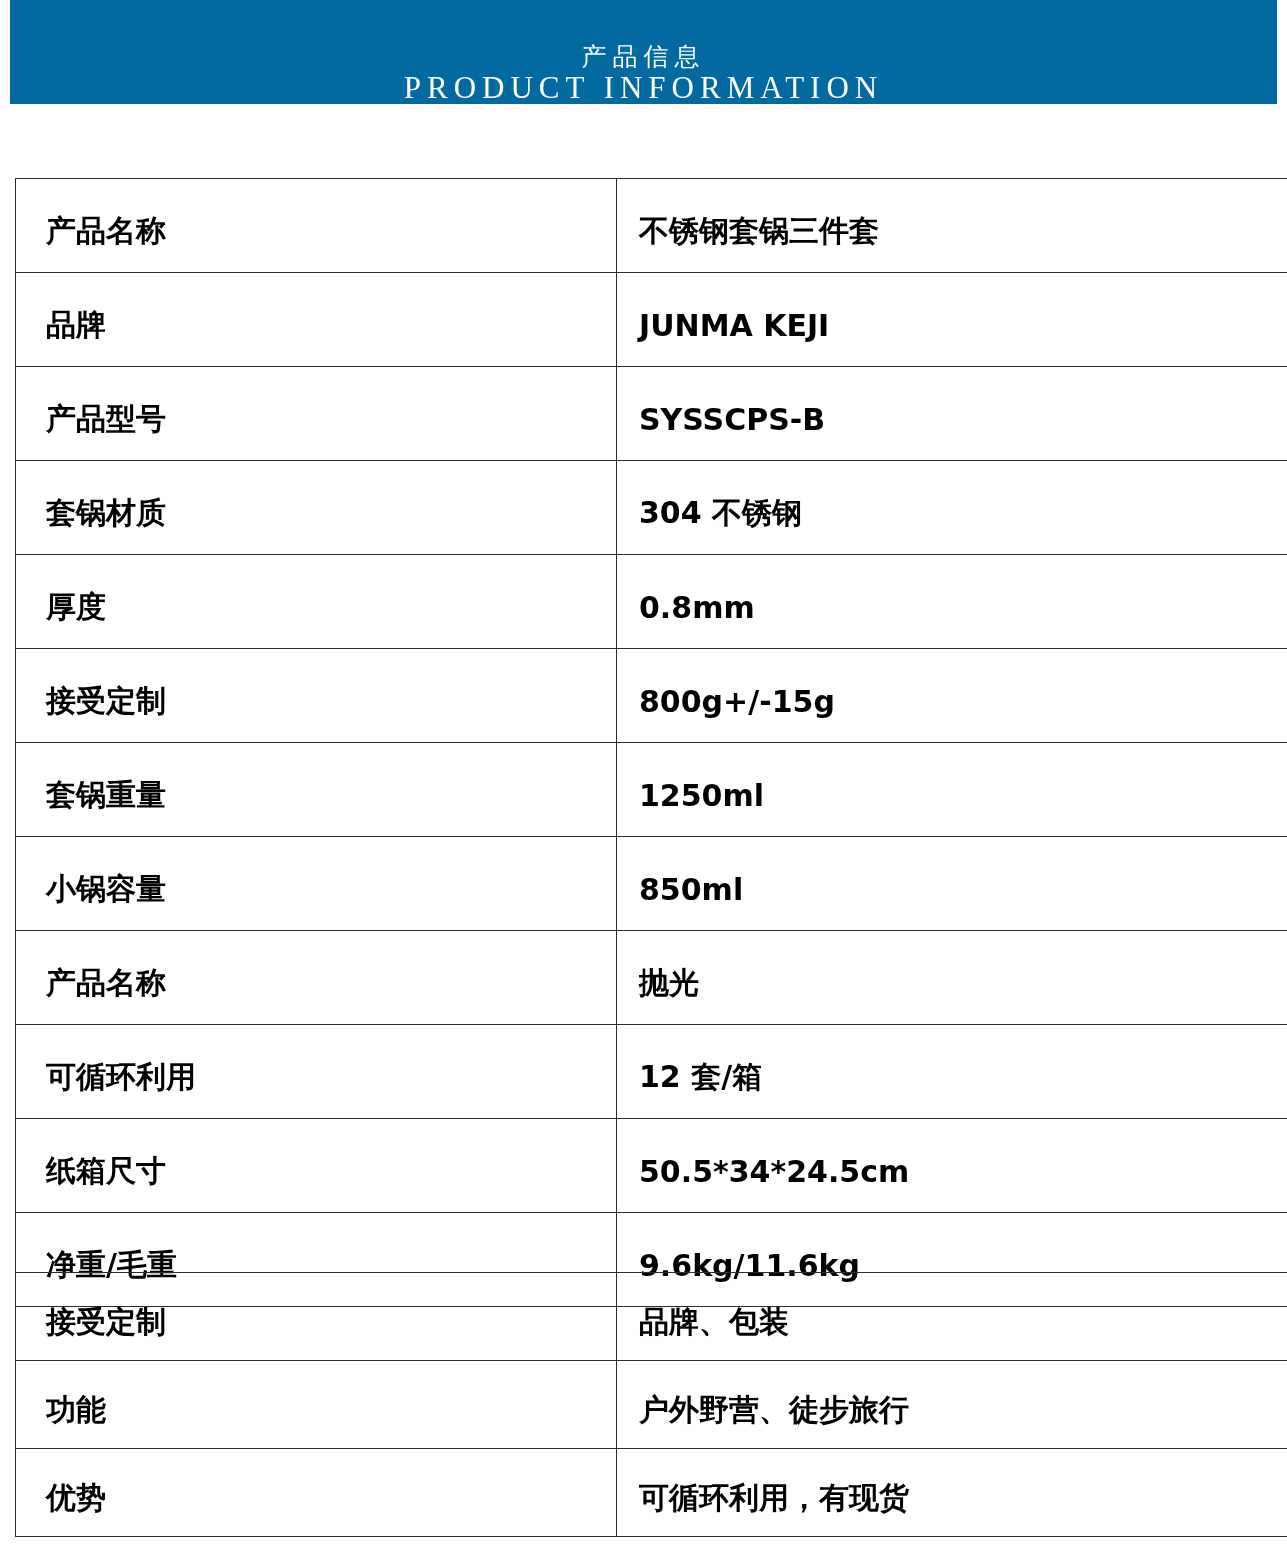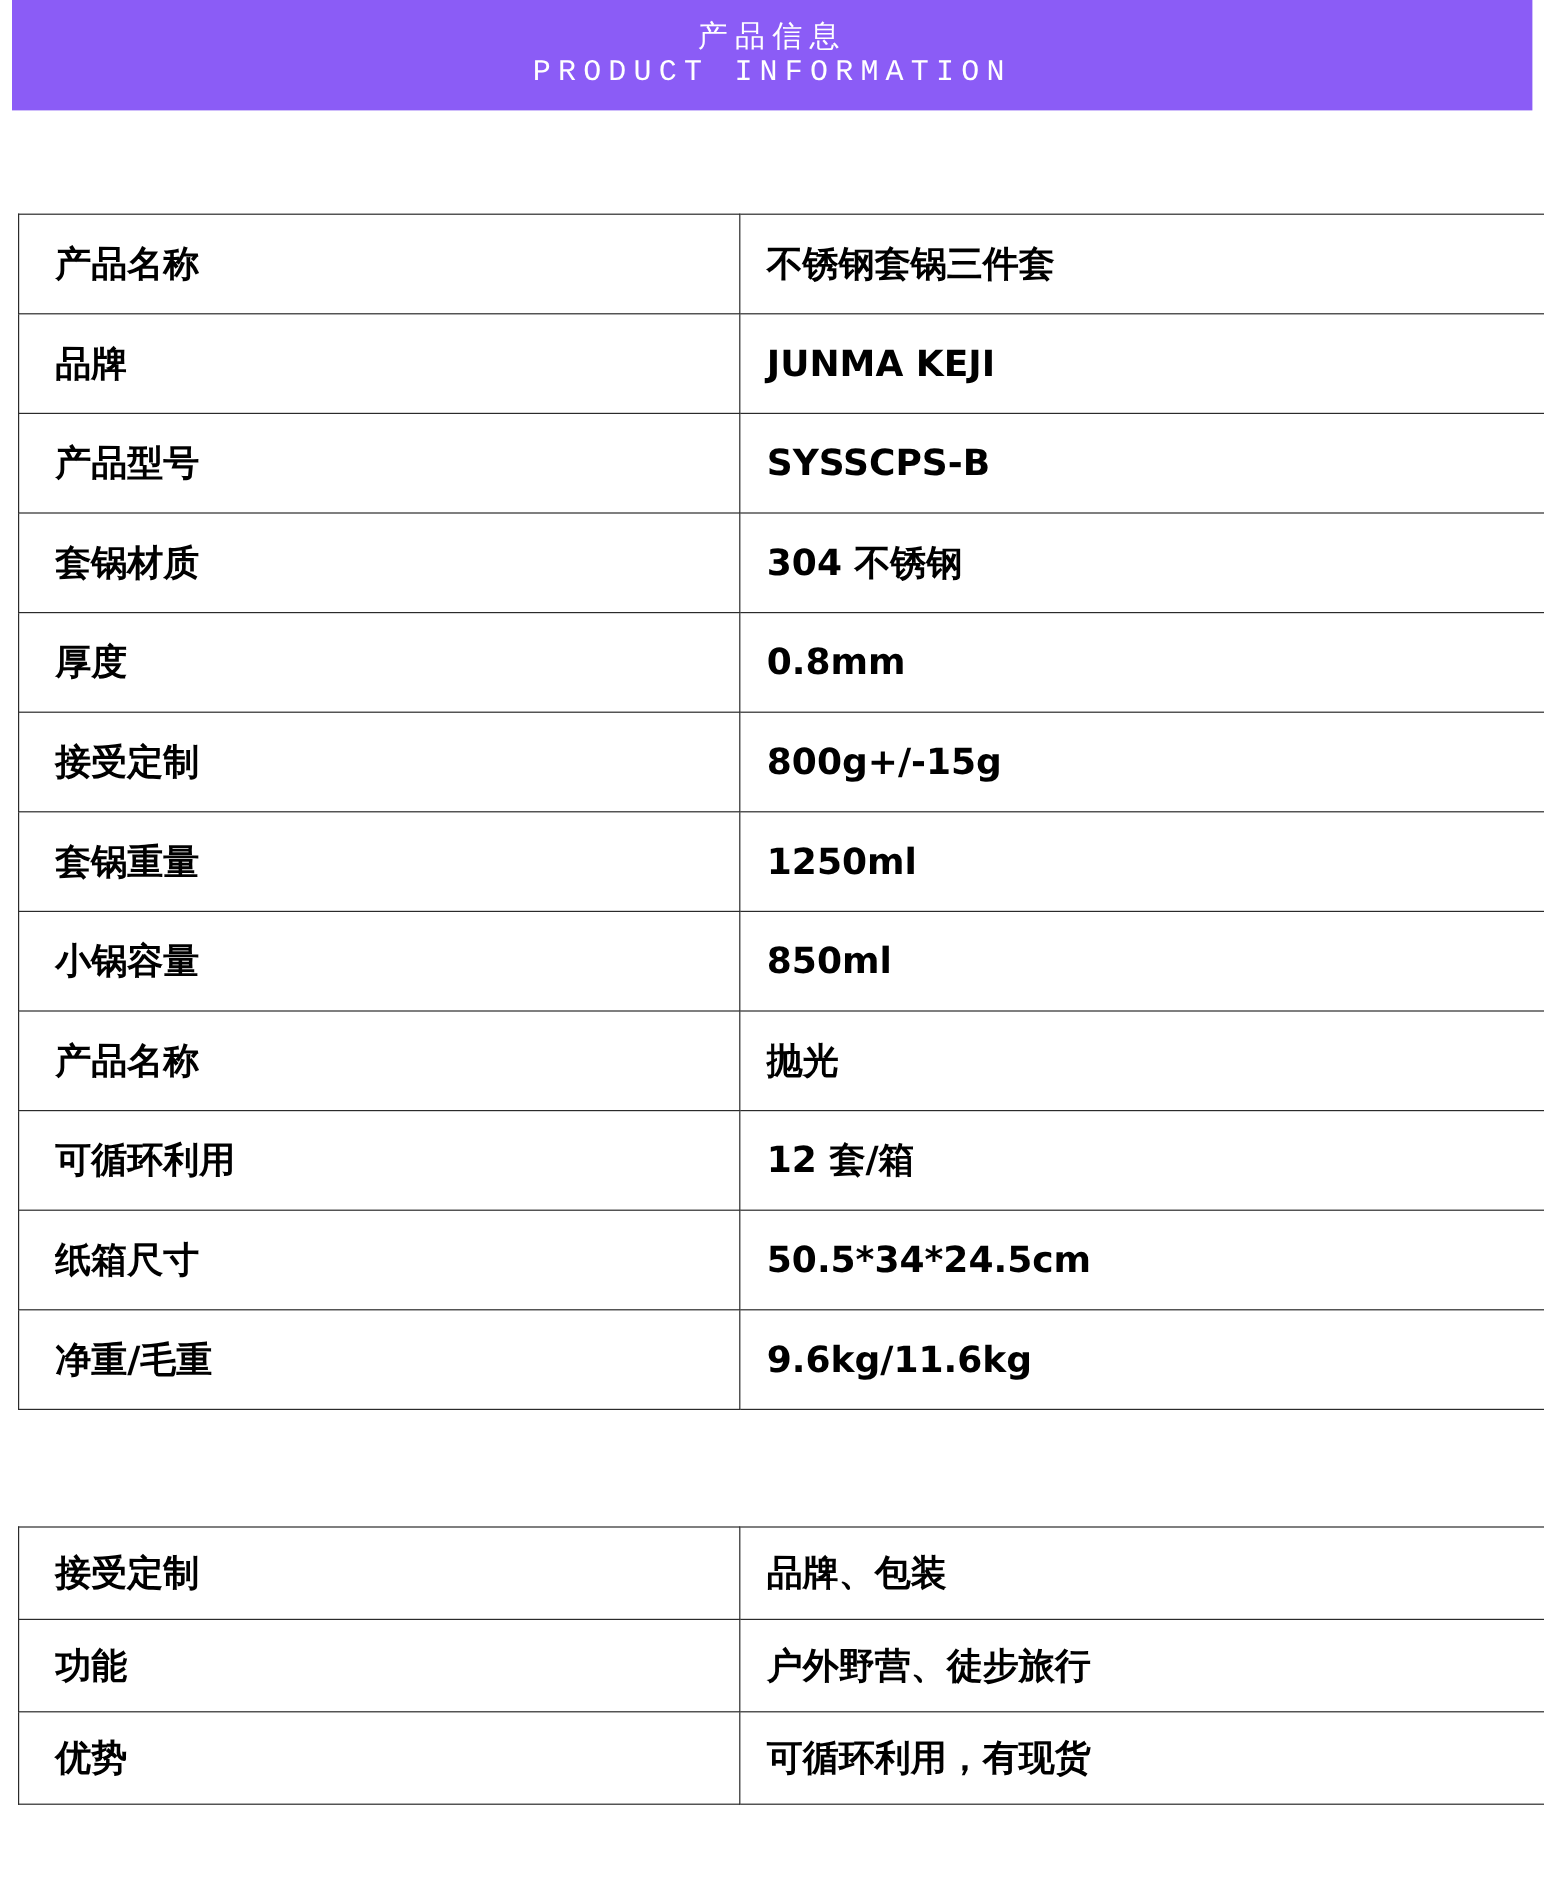--- a/index.html
+++ b/index.html
@@ -20,61 +20,61 @@
     height: 1566px;
     box-sizing: border-box;
   }
 
   
   .banner {
     position: absolute;
     left: 10px;
     top: 0;
     width: 1267px;
-    height: 92px;
-    background: #8b5cf6;
+    height: 104px;
+    background: #0369a1;
     display: flex;
     flex-direction: column;
     align-items: center;
-    justify-content: center;
+    justify-content: flex-end;
   }
   .banner-cn {
     color: #ffffff;
     font-size: 25px;
     letter-spacing: 6px;
     line-height: 30px;
     font-family: "DejaVu Sans", "Liberation Sans", sans-serif;
   }
   .banner-en {
     color: #ffffff;
-    font-size: 25px;
+    font-size: 31px;
     letter-spacing: 6px;
     line-height: 32px;
-    font-family: Liberation Mono, monospace;
+    font-family: Liberation Serif, serif;
   }
 
   
   .spec-table {
     position: absolute;
     border-collapse: collapse;
     table-layout: fixed;
   }
   .spec-table.main {
     left: 15px;
     top: 178px;
     width: 1255px;
   }
   .spec-table.extra {
     left: 15px;
     top: 1272px;
     width: 1255px;
   }
   .spec-table td {
     border: 1px solid #2b2b2b;
-    padding: 0 0 0 30px;
+    padding: 11px 0 0 30px;
     height: 82px;
     vertical-align: middle;
     font-size: 30px;
     font-weight: bold;
     font-family: "DejaVu Sans", "Liberation Sans", sans-serif;
     color: #000000;
   }
   .spec-table .label-col {
     width: 570px;
   }

